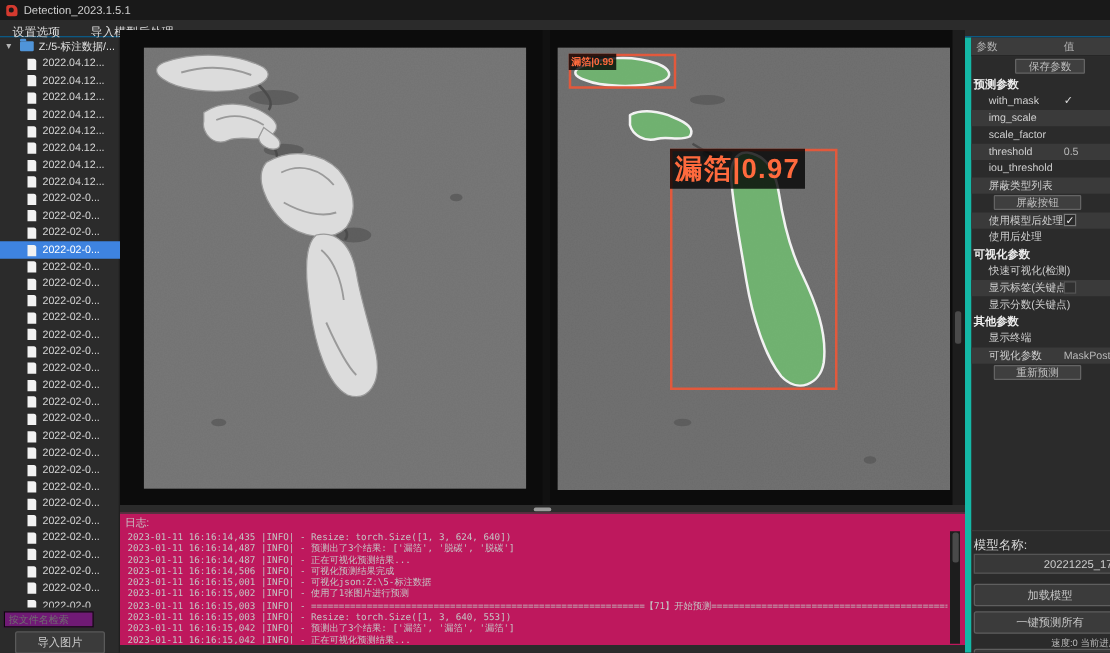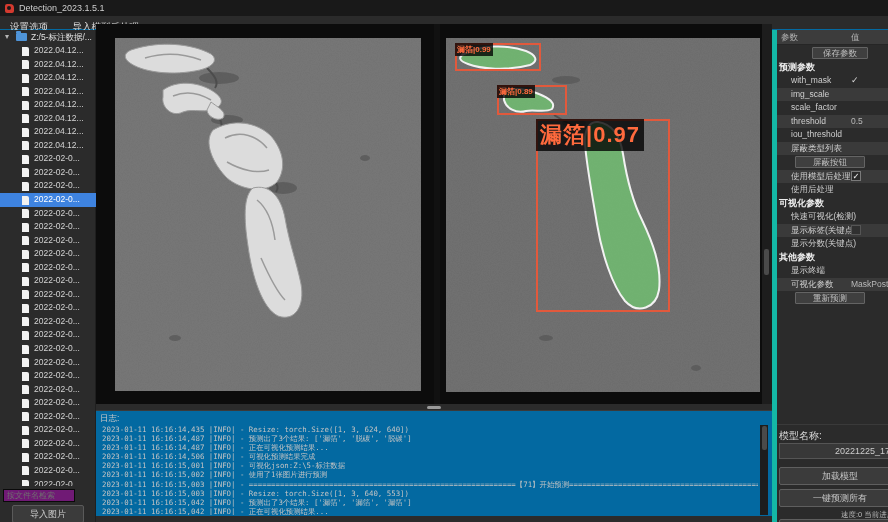--- a/index.html
+++ b/index.html
@@ -46,21 +46,21 @@
   .imgscroll .handle { position:absolute; left:2px; top:225px; width:5px; height:26px; background:#4a4a4a; border-radius:2px; }
 
   .detbox { position:absolute; border:2px solid #e2593c; }
   .detlabel { position:absolute; left:-2px; top:-2px; background:rgba(0,0,0,0.78); color:#ff6a3d;
     font-size:8px; font-weight:bold; padding:1px 2px; white-space:nowrap; }
   .detlabel.big { font-size:22px; padding:1px 4px; letter-spacing:1px; }
 
   .hsplit { position:absolute; left:0; top:380px; width:676px; height:6px; background:#2b2b2b; }
   .hhandle { position:absolute; left:331px; top:2px; width:14px; height:3px; background:#9a9a9a; border-radius:2px; }
 
-  .logarea { position:absolute; left:0; top:386px; width:676px; height:106px; background:#0369a1; border-top:1px solid #3a3a3a; }
+  .logarea { position:absolute; left:0; top:386px; width:676px; height:106px; background:#be185d; border-top:1px solid #3a3a3a; }
   .logtitle { position:absolute; left:4px; top:2px; font-size:8.5px; color:#c8c8c8; }
   .loglines { position:absolute; left:6px; top:14px; width:656px; height:90px; overflow:hidden;
     font-family:"DejaVu Sans Mono", monospace; font-size:7.4px; line-height:9.1px; color:#c4c4c4; white-space:pre; }
   .logscroll { position:absolute; right:4px; top:14px; width:8px; height:90px; background:#1d1d1d; }
   .logscroll .handle { position:absolute; left:1.5px; top:1px; width:5px; height:24px; background:#4a4a4a; border-radius:2px; }
 
   
   .rightpanel { position:absolute; left:772px; top:30px; width:116px; height:492px; background:#2b2b2b;
     border-left:5px solid #14b8a6; overflow:hidden; }
   .phead { position:absolute; left:0; top:0; width:200px; height:15px; background:#3c3c3c; border-bottom:1px solid #262626; }
@@ -311,23 +311,20 @@
             </g>
             <g fill="#71bd71" fill-opacity="0.85" stroke="#f2f2f2" stroke-width="2" stroke-linejoin="round">
               <path d="M18,16 C35,7 60,6 80,13 C90,17 93,23 84,27 C62,33 34,31 22,26 C13,23 12,19 18,16 Z"></path>
               <path d="M58,54 C68,49 82,51 93,56 C103,60 110,65 106,71 C99,75 88,71 80,73 C70,76 60,70 58,62 Z"></path>
               <path d="M152,84 C166,86 174,97 177,116 C181,142 186,162 196,182 C206,203 216,228 213,252 C210,270 192,277 179,263 C166,247 156,216 151,186 C147,161 141,131 139,106 C138,93 143,83 152,84 Z"></path>
             </g>
           </svg>
         <div class="detbox" style="left: 9px; top: 5px; width: 86px; height: 28px;">
     <span class="detlabel">漏箔|0.99</span>
   </div>
-            <div class="detbox" style="left: 51px; top: 47px; width: 70px; height: 30px;">
-    <span class="detlabel">漏箔|0.89</span>
-  </div>
             <div class="detbox" style="left: 90px; top: 81px; width: 134px; height: 193px;">
     <span class="detlabel big">漏箔|0.97</span>
   </div>
           </div>
       </div>
 
       <div class="imgscroll">
         <div class="handle"></div>
       </div>
     </div>

